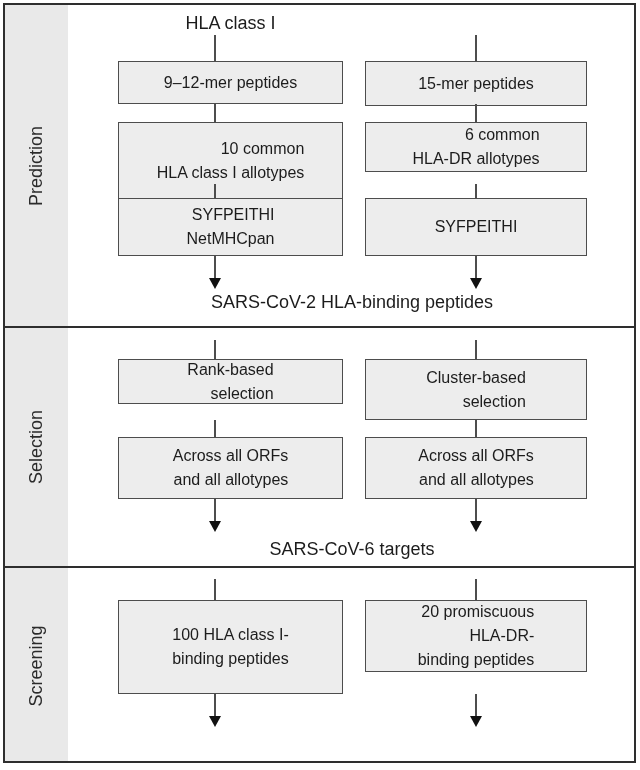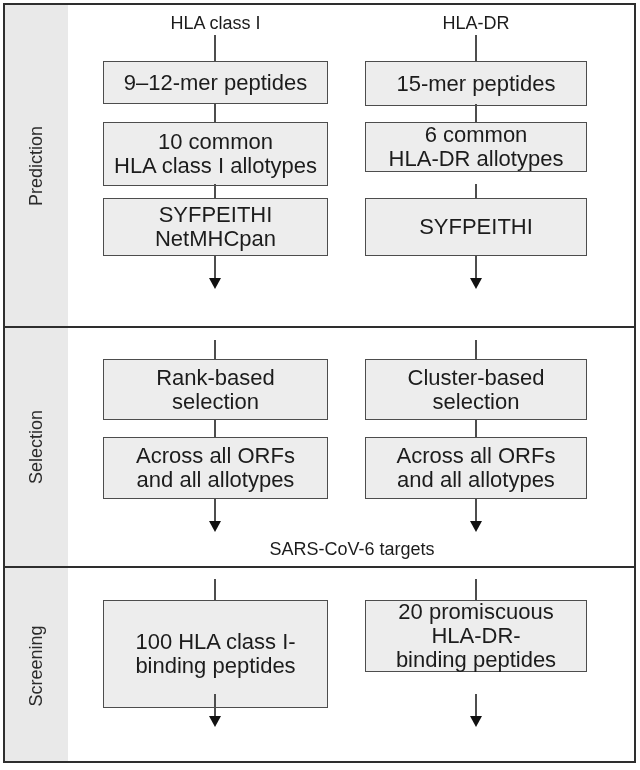--- a/index.html
+++ b/index.html
@@ -28,24 +28,24 @@
     white-space:nowrap;font-size:18px;color:#2b2b2b;
   }
   .col-header{
     position:absolute;height:22px;line-height:22px;
     text-align:center;font-size:18px;color:#1c1c1c;
   }
   .box{
     position:absolute;background:#ededed;
     border:1.5px solid #4d4d4d;box-sizing:border-box;
     display:flex;align-items:center;justify-content:center;
-    text-align:center;font-size:22px;line-height:24px;
+    text-align:right;font-size:16px;line-height:24px;
     white-space:pre-line;color:#1c1c1c;
   }
-  .col-left{left:103px;width:225px;}
+  .col-left{left:118px;width:225px;}
   .col-right{left:365px;width:222px;}
   .vline{position:absolute;width:2px;background:#4d4d4d;}
   .x-left{left:214px;}
   .x-right{left:475px;}
   .ahead{
     position:absolute;width:0;height:0;
     border-left:6px solid transparent;border-right:6px solid transparent;
     border-top:11px solid #111;
   }
   .ahead.x-left{left:209px;}
@@ -63,53 +63,53 @@
   <div class="frame"></div>
   <div class="sidebar-strip"></div>
   <div class="divider" style="top:326px"></div>
   <div class="divider" style="top:566px"></div>
 
   <div class="side-label" style="top:166px">Prediction</div>
   <div class="side-label" style="top:447px">Selection</div>
   <div class="side-label" style="top:666px">Screening</div>
 
   <div class="col-header col-left" style="top:12px">HLA class I</div>
-  <div class="col-header col-right" style="top:12px">HLA-DR</div>
 
   <div class="vline x-left" style="top:35px;height:26px"></div>
   <div class="vline x-right" style="top:35px;height:26px"></div>
 
   <div class="box col-left" style="top:61px;height:43px">9–12-mer peptides</div>
   <div class="box col-right" style="top:61px;height:45px">15-mer peptides</div>
 
   <div class="vline x-left" style="top:104px;height:18px"></div>
   <div class="vline x-right" style="top:104px;height:18px"></div>
 
-  <div class="box col-left" style="top:122px;height:64px">10 common
+  <div class="box col-left" style="top:122px;height:77px">10 common
 HLA class I allotypes</div>
   <div class="box col-right" style="top:122px;height:50px">6 common
 HLA-DR allotypes</div>
 
   <div class="vline x-left" style="top:184px;height:14px"></div>
   <div class="vline x-right" style="top:184px;height:14px"></div>
 
   <div class="box col-left" style="top:198px;height:58px">SYFPEITHI
 NetMHCpan</div>
   <div class="box col-right" style="top:198px;height:58px">SYFPEITHI</div>
 
   <div class="vline x-left" style="top:256px;height:23px"></div>
   <div class="ahead x-left" style="top:278px"></div>
   <div class="vline x-right" style="top:256px;height:23px"></div>
   <div class="ahead x-right" style="top:278px"></div>
 
+  <div class="result" style="top:291px">SARS-CoV-2 HLA-binding peptides</div>
 
   <div class="vline x-left" style="top:340px;height:19px"></div>
   <div class="vline x-right" style="top:340px;height:19px"></div>
 
-  <div class="box col-left" style="top:359px;height:61px">Rank-based
+  <div class="box col-left" style="top:359px;height:45px">Rank-based
 selection</div>
   <div class="box col-right" style="top:359px;height:61px">Cluster-based
 selection</div>
 
   <div class="vline x-left" style="top:420px;height:17px"></div>
   <div class="vline x-right" style="top:420px;height:17px"></div>
 
   <div class="box col-left" style="top:437px;height:62px">Across all ORFs
 and all allotypes</div>
   <div class="box col-right" style="top:437px;height:62px">Across all ORFs
@@ -118,21 +118,21 @@
   <div class="vline x-left" style="top:499px;height:23px"></div>
   <div class="ahead x-left" style="top:521px"></div>
   <div class="vline x-right" style="top:499px;height:23px"></div>
   <div class="ahead x-right" style="top:521px"></div>
 
   <div class="result" style="top:538px">SARS-CoV-6 targets</div>
 
   <div class="vline x-left" style="top:579px;height:21px"></div>
   <div class="vline x-right" style="top:579px;height:21px"></div>
 
-  <div class="box col-left" style="top:600px;height:108px">100 HLA class I-
+  <div class="box col-left" style="top:600px;height:94px">100 HLA class I-
 binding peptides</div>
   <div class="box col-right" style="top:600px;height:72px">20 promiscuous
 HLA-DR-
 binding peptides</div>
 
   <div class="vline x-left" style="top:694px;height:23px"></div>
   <div class="ahead x-left" style="top:716px"></div>
   <div class="vline x-right" style="top:694px;height:23px"></div>
   <div class="ahead x-right" style="top:716px"></div>
 

